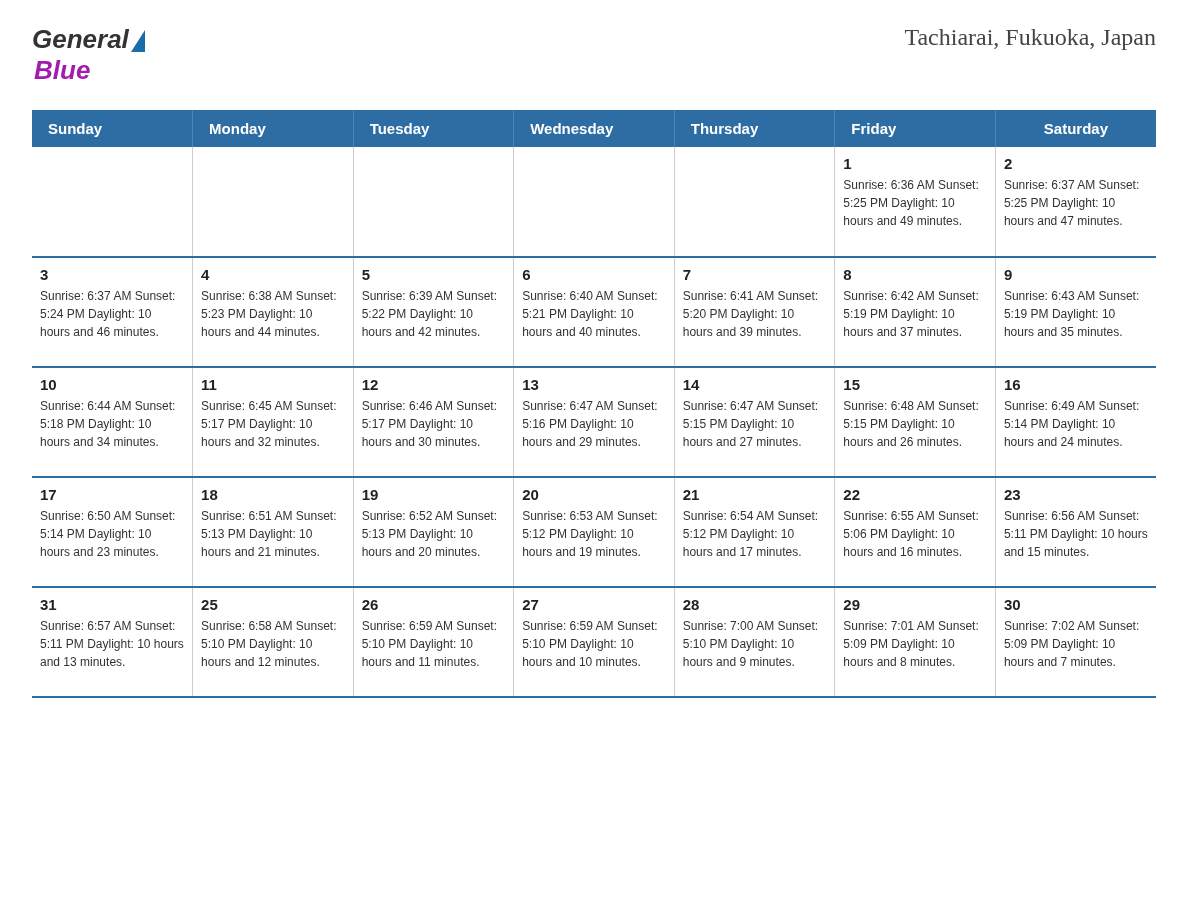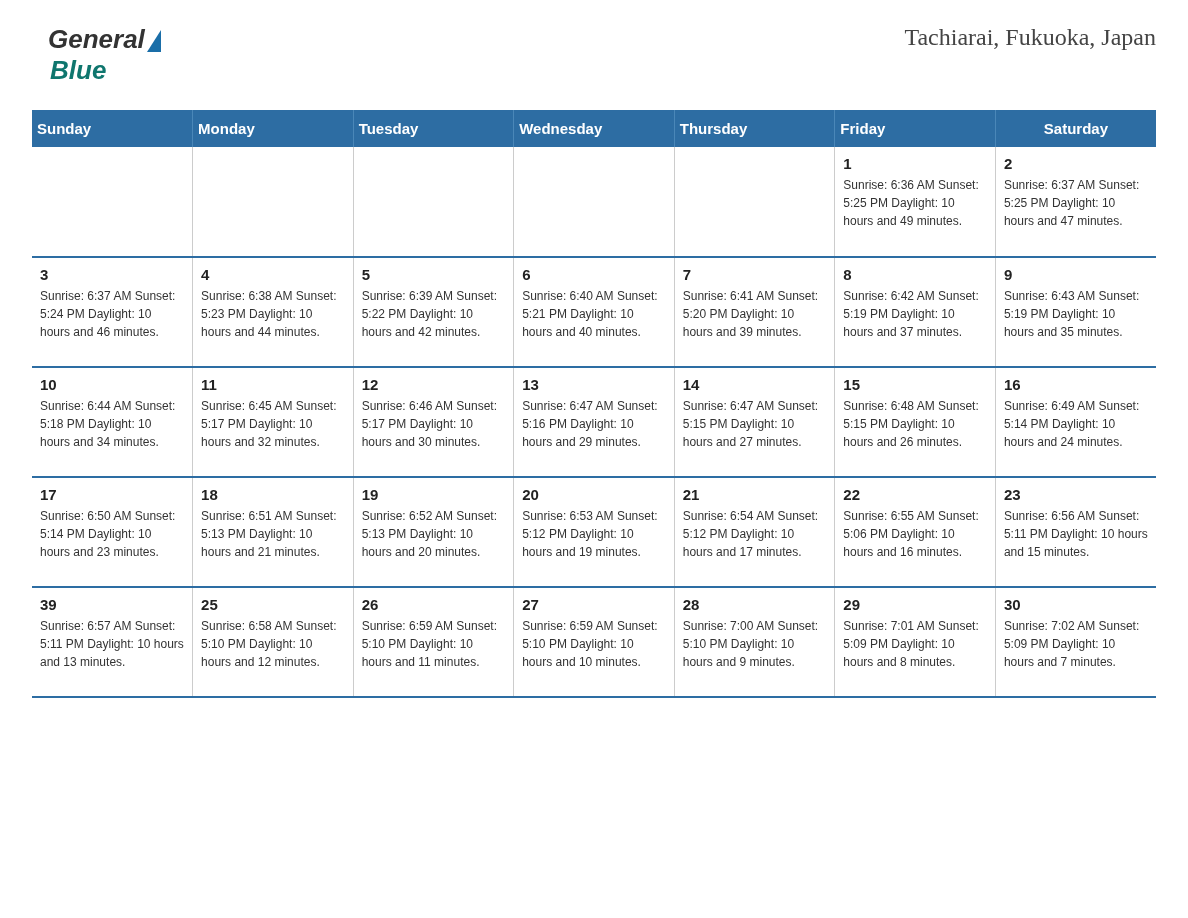--- a/index.html
+++ b/index.html
@@ -13,21 +13,20 @@
     .header {
       display: flex;
       justify-content: space-between;
       align-items: flex-start;
       margin-bottom: 24px;
     }
     .logo {
       display: flex;
       flex-direction: column;
       align-items: flex-start;
-      margin-left: 16px;
     }
     .logo-top {
       display: flex;
       align-items: center;
     }
     .logo-general {
       font-size: 26px;
       font-weight: bold;
       color: #333;
       font-style: italic;
@@ -37,21 +36,21 @@
       height: 0;
       border-left: 14px solid transparent;
       border-right: 0px solid transparent;
       border-bottom: 22px solid #1a6ea8;
       margin-left: 2px;
       margin-top: 2px;
     }
     .logo-blue {
       font-size: 26px;
       font-weight: bold;
-      color: #0f766e;
+      color: #a21caf;
       font-style: italic;
       margin-left: 2px;
     }
     .title-block {
       text-align: right;
     }
     .title-block h1 {
       font-size: 52px;
       font-weight: bold;
       color: #222;
@@ -63,21 +62,21 @@
       color: #444;
       font-family: Georgia, serif;
     }
     table {
       width: 100%;
       border-collapse: collapse;
     }
     thead th {
       background-color: #2d6da3;
       color: #fff;
-      padding: 10px 5px;
+      padding: 10px 16px;
       font-size: 15px;
       font-weight: bold;
       text-align: left;
       border-right: 1px solid #4a87b8;
     }
     thead th:last-child {
       border-right: none;
       text-align: center;
     }
     tbody tr {
@@ -283,21 +282,21 @@
         </td>
         <td>
           <span class="day-num">23</span>
           <div class="day-info">Sunrise: 6:56 AM
 Sunset: 5:11 PM
 Daylight: 10 hours and 15 minutes.</div>
         </td>
       </tr>
       <tr>
         <td>
-          <span class="day-num">39</span>
+          <span class="day-num">31</span>
           <div class="day-info">Sunrise: 6:57 AM
 Sunset: 5:11 PM
 Daylight: 10 hours and 13 minutes.</div>
         </td>
         <td>
           <span class="day-num">25</span>
           <div class="day-info">Sunrise: 6:58 AM
 Sunset: 5:10 PM
 Daylight: 10 hours and 12 minutes.</div>
         </td>

